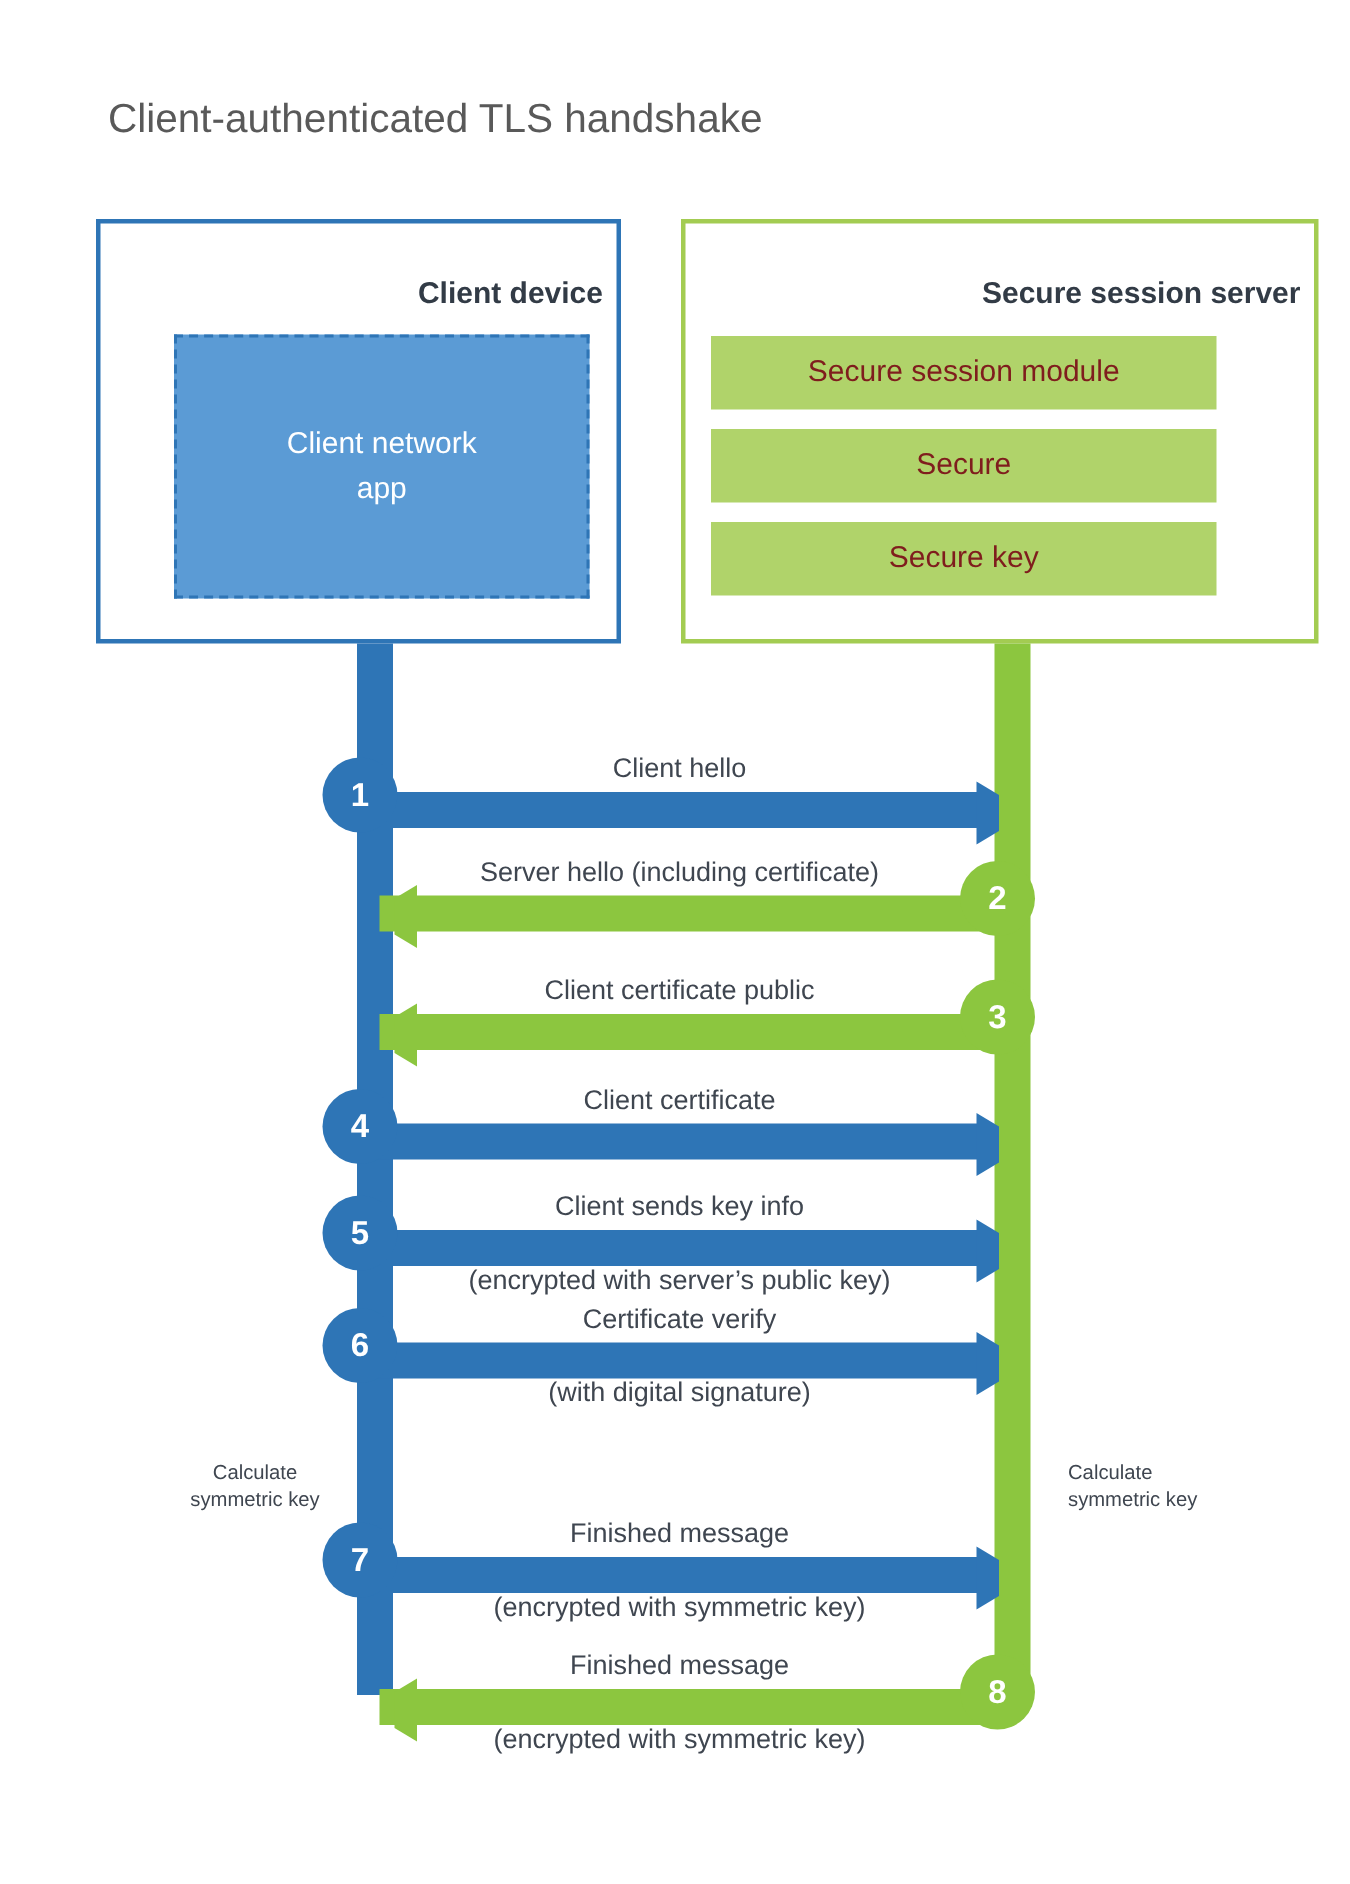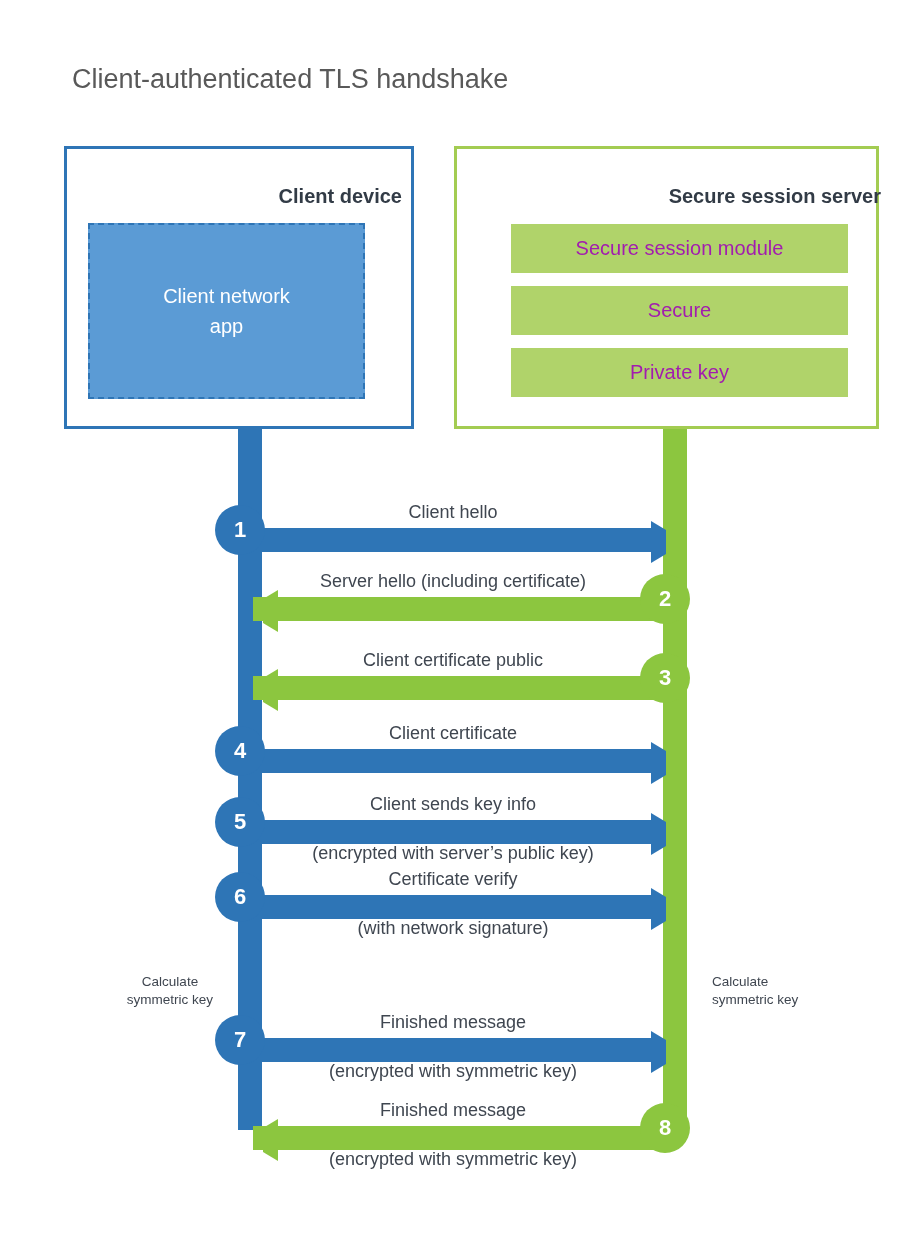--- a/index.html
+++ b/index.html
@@ -20,31 +20,31 @@
     font-size:27px; font-weight:400; color:#595959;
   }
   .box{ position:absolute; background:#ffffff; }
   .client-box{ left:40px; top:122px; width:350px; height:283px; border:3px solid var(--blue); }
   .server-box{ left:430px; top:122px; width:425px; height:283px; border:3px solid var(--green-mid); }
   .box-title{
     position:absolute; top:149px; font-size:20px; font-weight:bold;
     color:#323b46; text-align:right;
   }
   .client-title{ left:40px; width:350px; }
-  .server-title{ left:430px; width:425px;margin-left:14px; }
+  .server-title{ left:430px; width:425px; }
   .app-box{
-    position:absolute; left:64px; top:199px; width:277px; height:176px;
+    position:absolute; left:92px; top:199px; width:277px; height:176px;
     background:var(--blue-fill); border:2px dashed var(--blue);
     display:flex; align-items:center; justify-content:center;
     color:#ffffff; font-size:20px; text-align:center;
     white-space:pre-line; line-height:1.5;
   }
   .bar{
-    position:absolute; left:487px; width:337px; height:49px;
-    background:var(--green-fill); color:#a21caf; font-size:20px;
+    position:absolute; left:450px; width:337px; height:49px;
+    background:var(--green-fill); color:#7f1d1d; font-size:20px;
     display:flex; align-items:center; justify-content:center;
   }
   .bar1{ top:200px; } .bar2{ top:262px; } .bar3{ top:324px; }
 
   .lifeline{ position:absolute; top:405px; width:4px; height:701px; z-index:1; }
   .lifeline.blue{ left:214px; background:var(--blue); }
   .lifeline.green{ left:639px; background:var(--green); }
 
   .row{ position:absolute; left:0; width:900px; height:0; }
   .badge{
@@ -88,21 +88,21 @@
   <div class="box-title client-title">Client device</div>
   <div class="app-box">
     <span>Client network
 app</span>
   </div>
 
   <div class="box server-box"></div>
   <div class="box-title server-title">Secure session server</div>
   <div class="bar bar1">Secure session module</div>
   <div class="bar bar2">Secure</div>
-  <div class="bar bar3">Private key</div>
+  <div class="bar bar3">Secure key</div>
 
   <div class="lifeline blue"></div>
   <div class="lifeline green"></div>
 
   <div class="row" style="top:506px">
     <div class="shaft blue right"></div>
     <div class="head right"></div>
     <div class="badge blue">1</div>
     <div class="msg lbl">Client hello</div>
   </div>
@@ -134,21 +134,21 @@
     <div class="badge blue">5</div>
     <div class="msg lbl">Client sends key info</div>
     <div class="msg sub">(encrypted with server’s public key)</div>
   </div>
 
   <div class="row" style="top:873px">
     <div class="shaft blue right"></div>
     <div class="head right"></div>
     <div class="badge blue">6</div>
     <div class="msg lbl">Certificate verify</div>
-    <div class="msg sub">(with network signature)</div>
+    <div class="msg sub">(with digital signature)</div>
   </div>
 
   <div class="row" style="top:1016px">
     <div class="shaft blue right"></div>
     <div class="head right"></div>
     <div class="badge blue">7</div>
     <div class="msg lbl">Finished message</div>
     <div class="msg sub">(encrypted with symmetric key)</div>
   </div>
 

